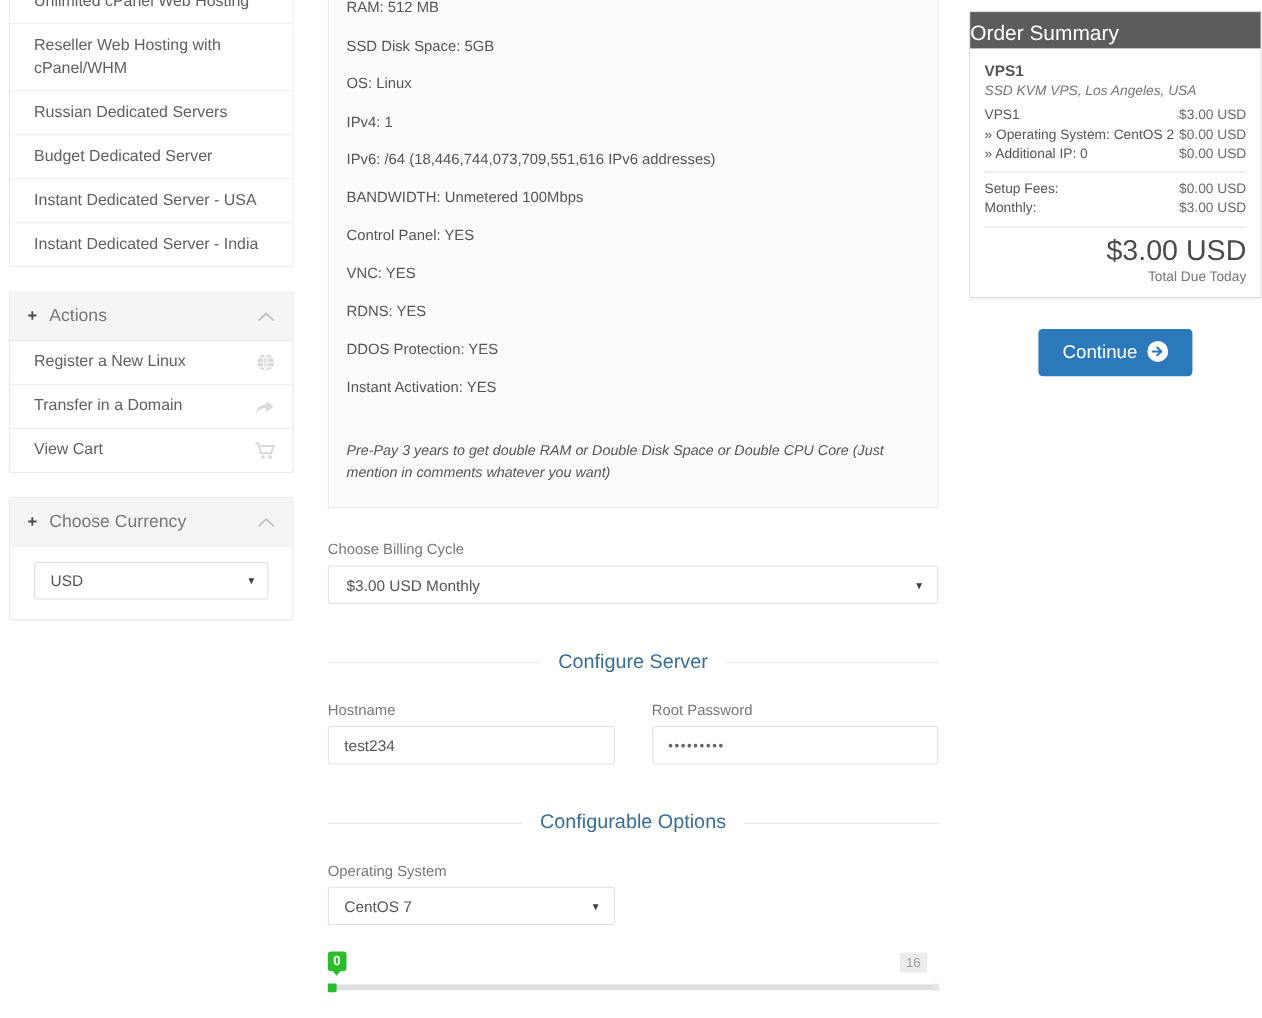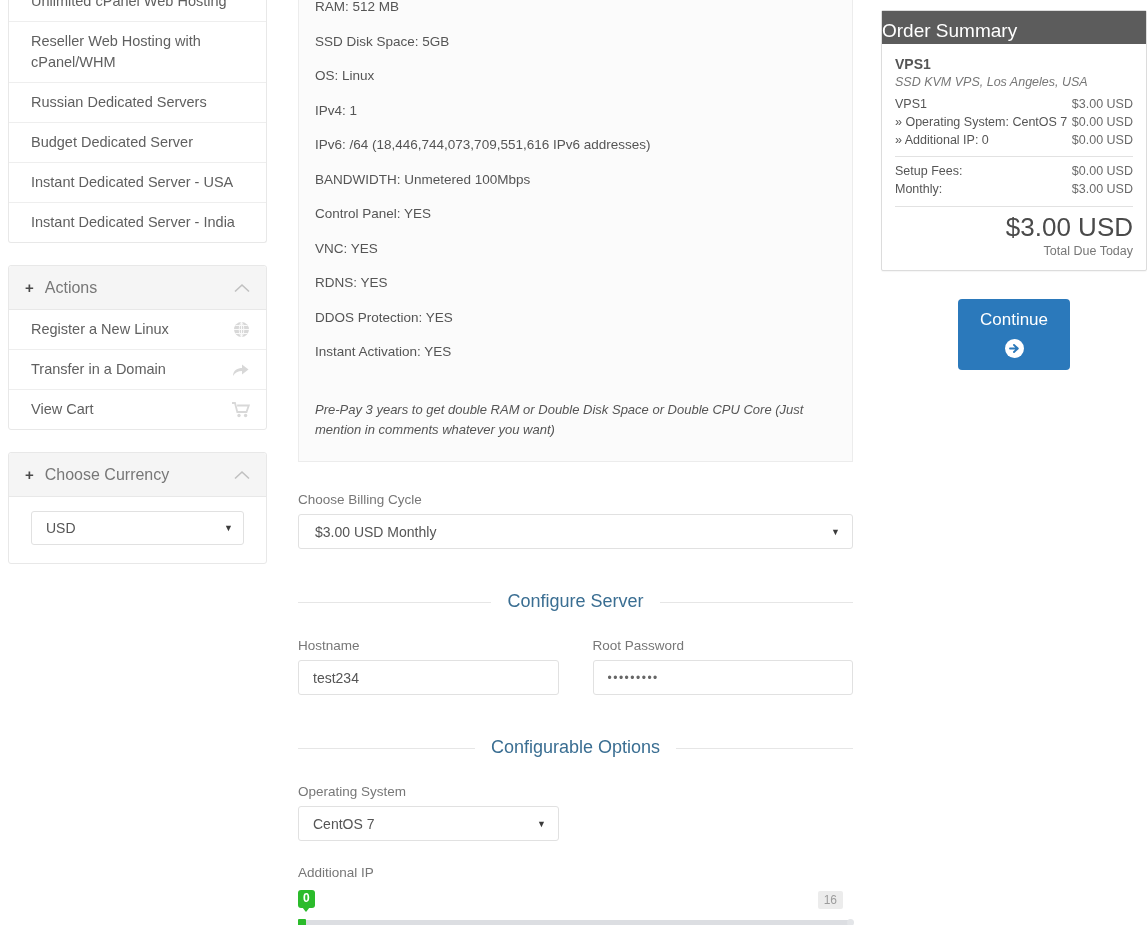--- a/index.html
+++ b/index.html
@@ -241,21 +241,20 @@
   .continue-btn {
     display: inline-flex; align-items: center; gap: 9px;
     background: #2b79bb;
     color: #fff;
     border: none;
     border-radius: 4px;
     font-size: 17px;
     padding: 11px 22px 12px 22px;
     cursor: pointer;
     font-family: "Liberation Sans", sans-serif;
-    flex-direction: column;
   }
   .continue-btn svg { display: block; }
 </style>
 </head>
 <body>
 
 <div class="page">
 
   <div class="sidebar">
 
@@ -389,21 +388,20 @@
 
     <div>
       <span class="field-label">Operating System</span>
       <div class="opt-select">
         <span>CentOS 7</span>
         <span class="caret">▼</span>
       </div>
     </div>
 
     <div class="opt-block">
-      <span class="field-label">Additional IP</span>
       <div class="slider-area">
         <span class="slider-tip">0</span>
         <span class="slider-max">16</span>
         <div class="slider-track"></div>
         <div class="slider-knob-dot"></div>
 
       </div>
     </div>
 
   </div>
@@ -413,21 +411,21 @@
       <div class="summary-head">Order Summary</div>
       <div class="summary-body">
         <div class="sum-prod">VPS1</div>
         <div class="sum-sub">SSD KVM VPS, Los Angeles, USA</div>
 
         <div class="sum-row">
           <span>VPS1</span>
           <span class="c">$3.00 USD</span>
         </div>
         <div class="sum-row">
-          <span>» Operating System: CentOS 7</span>
+          <span>» Operating System: CentOS 2</span>
           <span class="c">$0.00 USD</span>
         </div>
         <div class="sum-row">
           <span>» Additional IP: 0</span>
           <span class="c">$0.00 USD</span>
         </div>
 
         <div class="sum-sep"></div>
 
         <div class="sum-row">

